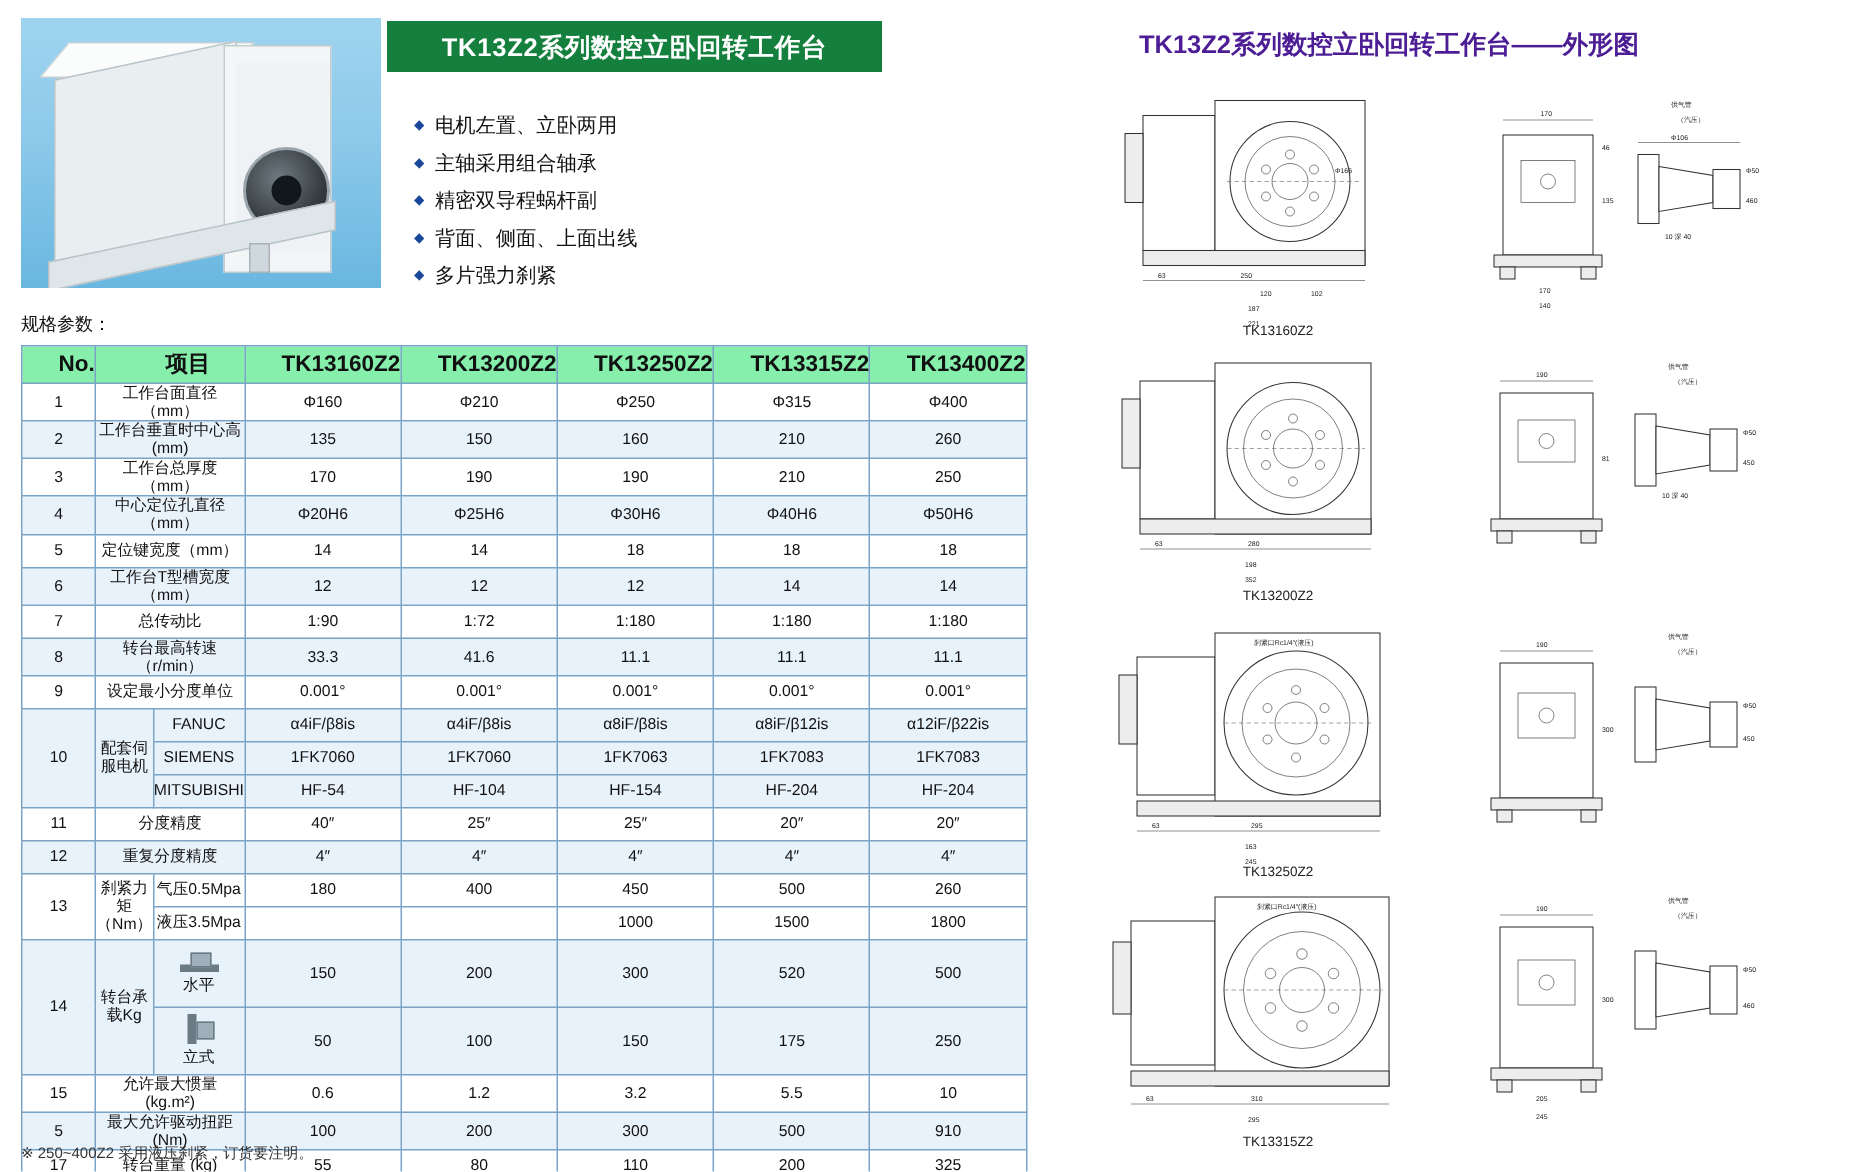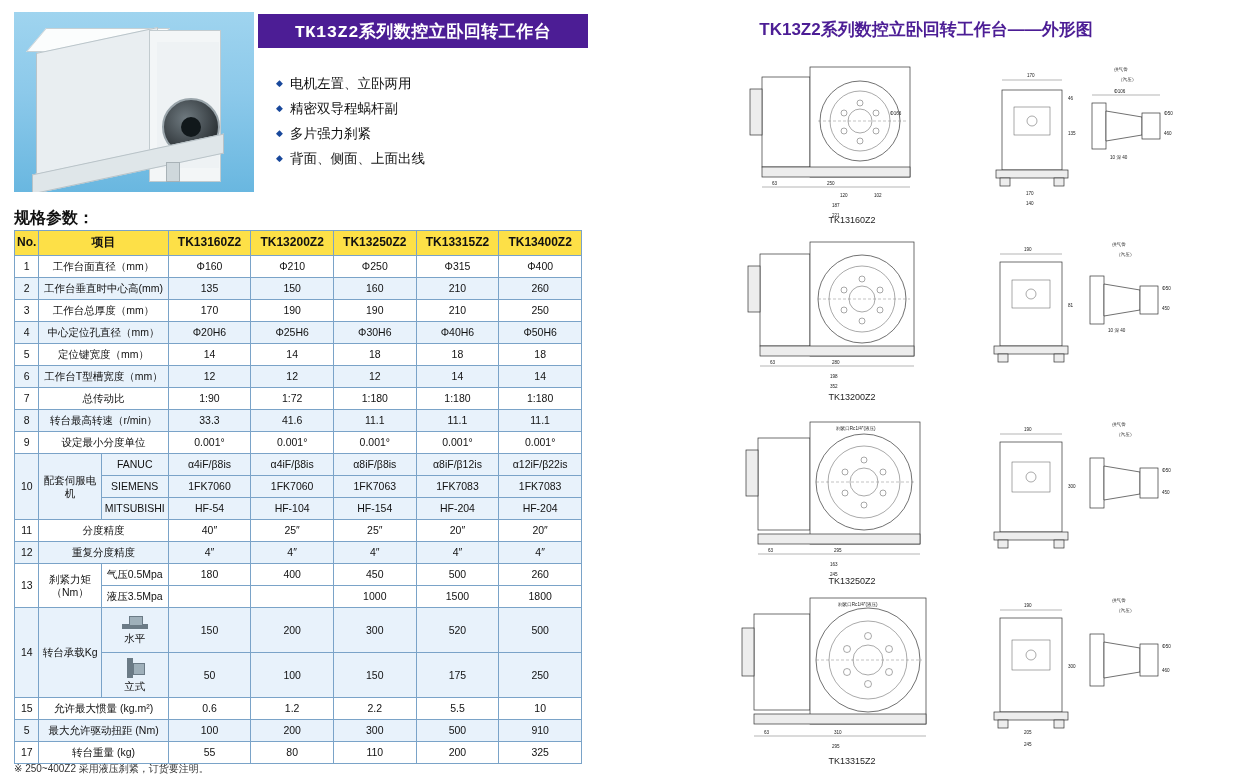--- a/index.html
+++ b/index.html
@@ -20,36 +20,36 @@
         transform:skewX(-40deg);border:1px solid #c7d0d4;}
   .photo .face{position:absolute;left:143px;top:30px;width:62px;height:126px;background:#eef2f4;}
   .photo .chuck{position:absolute;left:148px;top:86px;width:54px;height:54px;border-radius:50%;
         background:radial-gradient(circle at 40% 35%,#6f7a80,#2e3438 70%);border:2px solid #9aa5ab;}
   .photo .chuck:after{content:"";position:absolute;left:17px;top:17px;width:20px;height:20px;border-radius:50%;
         background:#11181b;}
   .photo .base{position:absolute;left:18px;top:142px;width:190px;height:18px;background:#dfe6e9;
         transform:skewY(-12deg);border:1px solid #b8c2c7;}
   .photo .cyl{position:absolute;left:152px;top:150px;width:12px;height:18px;background:#cfd8dc;border:1px solid #a8b2b7;}
 
-  .title-band{position:absolute;left:258px;top:14px;width:330px;height:34px;background:#4c1d95;
-        display:flex;align-items:center;justify-content:center;font-family:Liberation Mono, monospace;}
+  .title-band{position:absolute;left:258px;top:14px;width:330px;height:34px;background:#15803d;
+        display:flex;align-items:center;justify-content:center;}
   .title-band span{color:#fff;font-size:17px;font-weight:bold;letter-spacing:.5px;}
 
   .bullets{position:absolute;left:262px;top:58px;width:330px;}
   .bullets li{list-style:none;font-size:13.5px;line-height:24px;color:#111;}
   .bullets li:before{content:"\25C6";color:#19489b;font-size:9px;margin-right:7px;position:relative;top:-2px;}
   .bullets ul{margin:14px;padding:0;}
 
-  .spec-label{position:absolute;left:14px;top:208px;font-size:16px;font-weight:bold;color:#111;}
+  .spec-label{position:absolute;left:14px;top:208px;font-size:12px;font-weight:normal;color:#111;}
 
   table.spec{position:absolute;left:14px;top:230px;border-collapse:collapse;width:568px;
         font-size:10.5px;color:#111;}
   table.spec td,table.spec th{border:1px solid #7aa3c8;text-align:center;vertical-align:middle;
         padding:0;height:21px;line-height:1.15;font-weight:normal;}
-  table.spec thead th{background:#fde047;font-weight:bold;height:24px;font-size:12px;}
+  table.spec thead th{background:#86efac;font-weight:bold;height:24px;font-size:15px;padding-left:24px;}
   table.spec tr.alt td{background:#e8f2fb;}
   table.spec td.no{width:24px;}
   table.spec td.item{width:132px;}
   table.spec td.val{width:84px;}
   table.spec td.sub{width:60px;}
   .footnote{position:absolute;left:14px;top:762px;font-size:10px;color:#333;}
 
   .ic{display:inline-block;}
   .ic-h{width:26px;height:13px;position:relative;}
   .ic-h:before{content:"";position:absolute;left:0;bottom:0;width:26px;height:5px;background:#6b7b86;}
@@ -91,23 +91,24 @@
       <div class="cyl"></div>
     </div>
 
     <div class="title-band">
       <span>TK13Z2系列数控立卧回转工作台</span>
     </div>
 
     <div class="bullets">
       <ul>
         <li>电机左置、立卧两用</li>
+        <li>主轴采用组合轴承</li>
         <li>精密双导程蜗杆副</li>
+        <li>背面、侧面、上面出线</li>
         <li>多片强力刹紧</li>
-        <li>背面、侧面、上面出线</li>
       </ul>
     </div>
 
     <div class="spec-label">规格参数：</div>
 
     <table class="spec">
       <thead>
         <tr>
           <th class="no">No.</th>
           <th colspan="2">项目</th>
@@ -289,21 +290,21 @@
           <td class="val">150</td>
           <td class="val">175</td>
           <td class="val">250</td>
         </tr>
 
         <tr>
           <td class="no">15</td>
           <td class="item" colspan="2">允许最大惯量 (kg.m²)</td>
           <td class="val">0.6</td>
           <td class="val">1.2</td>
-          <td class="val">2.2</td>
+          <td class="val">3.2</td>
           <td class="val">5.5</td>
           <td class="val">10</td>
         </tr>
         <tr class="alt">
           <td class="no">5</td>
           <td class="item" colspan="2">最大允许驱动扭距 (Nm)</td>
           <td class="val">100</td>
           <td class="val">200</td>
           <td class="val">300</td>
           <td class="val">500</td>

